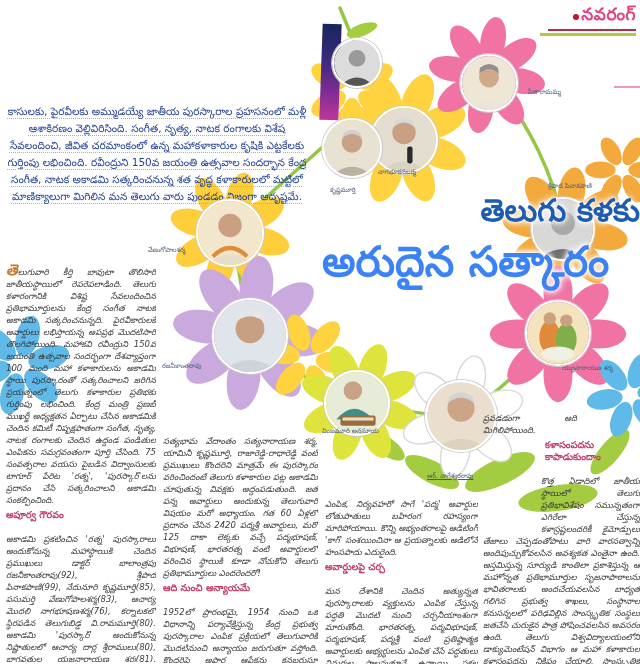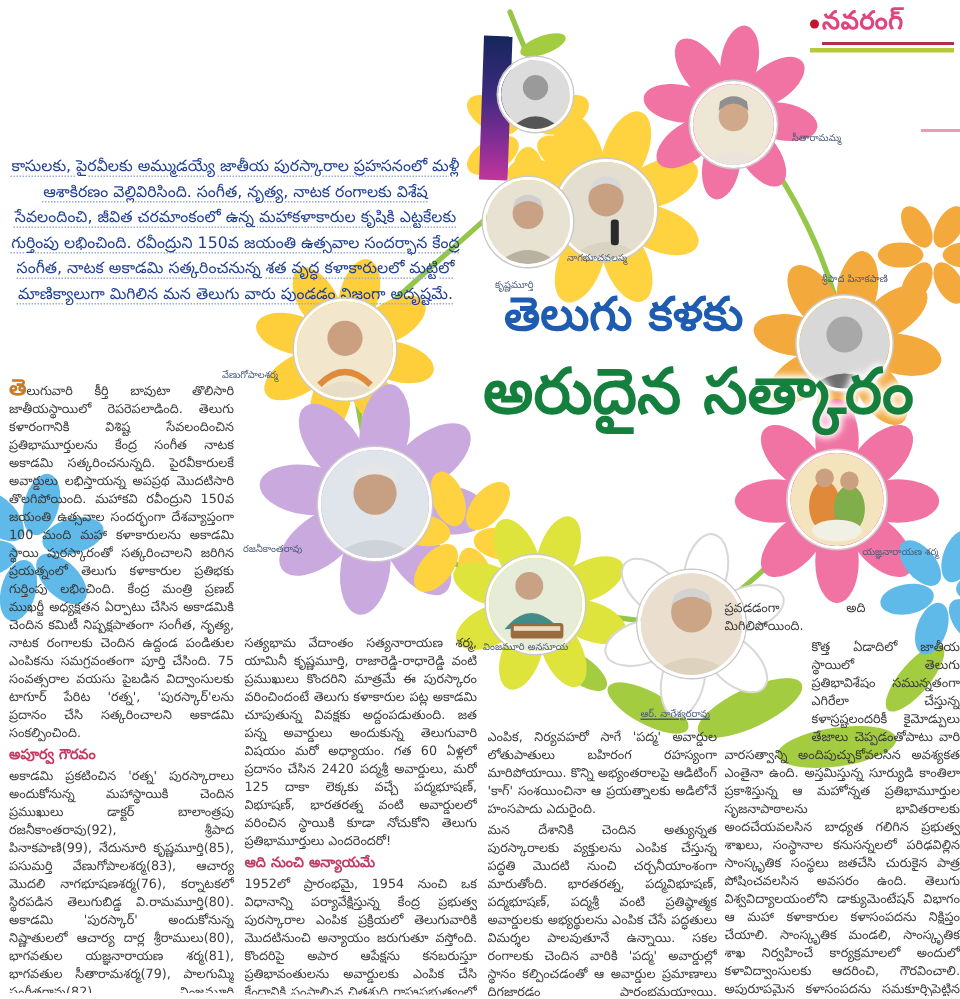--- a/index.html
+++ b/index.html
@@ -1,48 +1,48 @@
 <!DOCTYPE html>
 <html><head>
 <meta charset="utf-8">
 <style>
   html,body{margin:0;padding:0;background:#fff;}
   .page{position:relative;width:640px;height:666px;background:#fff;overflow:hidden;
         font-family:"DejaVu Sans",sans-serif;}
   svg.decor{position:absolute;left:0;top:0;z-index:0;}
   
-  .masthead{position:absolute;right:4px;top:4px;z-index:5;text-align:left;}
+  .masthead{position:absolute;right:4px;top:4px;z-index:5;text-align:right;}
   .masthead .name{font-size:17px;font-weight:bold;color:#e0447e;letter-spacing:.5px;}
   .masthead .dot{display:inline-block;width:6px;height:6px;border-radius:50%;background:#c4132e;margin-right:2px;vertical-align:baseline;}
   .masthead .rule1{height:2px;background:#b23046;margin-top:1px;width:88px;margin-left:auto;}
   .masthead .rule2{height:3px;background:#b6c93b;margin-top:2px;width:96px;margin-left:auto;}
   
   .intro{position:absolute;left:6px;top:92px;width:302px;z-index:3;
          font-size:10.5px;line-height:17px;color:#1e3f94;text-align:center;
          text-decoration:underline dotted #9bb0d0;text-underline-offset:3px;}
   
   .headline{position:absolute;left:322px;top:192px;width:318px;z-index:4;pointer-events:none;}
   .headline .l1{font-size:31px;font-weight:bold;color:#1d5cb0;margin:0 0 4px 14px;
-      text-shadow:0 0 4px #fff,0 0 6px #fff,0 0 8px #fff;}
-  .headline .l2{font-size:42px;font-weight:bold;color:#15803d;margin:0;line-height:1.05;
+      text-shadow:0 0 4px #fff,0 0 6px #fff,0 0 8px #fff;text-align:right;}
+  .headline .l2{font-size:42px;font-weight:bold;color:#3b82f6;margin:0;line-height:1.05;
       text-shadow:0 0 4px #fff,0 0 6px #fff,0 0 8px #fff;}
   
   .photo{position:absolute;border-radius:50%;overflow:hidden;z-index:3;
          border:2.5px solid #fff;box-shadow:0 0 0 1px #c9c9c9;}
   .photo svg{display:block;width:100%;height:100%;}
   .plabel{position:absolute;z-index:4;font-size:6.5px;color:#4a5a7a;white-space:nowrap;}
   
   .ribbon{position:absolute;left:321px;top:24px;width:19px;height:96px;z-index:2;
           background:linear-gradient(180deg,#16265c 0%,#3c2a7e 40%,#7c2d93 70%,#c2359b 100%);
           transform:rotate(2deg);}
   .pinkline{position:absolute;left:614px;top:86px;width:26px;height:2px;background:#ef9ab4;z-index:1;}
   
   .col{position:absolute;z-index:3;font-size:8.5px;line-height:12px;color:#3a3a3a;
        text-align:justify;overflow:hidden;}
-  .col p{margin:0 0 2px 0;}
+  .col p{margin:12px 0 2px 0;font-style:italic;}
   .subhead{font-size:9.5px;font-weight:bold;color:#c43a63;margin:3px 0 2px 0;}
   .dropcap{font-size:15px;font-weight:bold;color:#c77b2a;}
   .cont{margin-left:62px;width:94px;}
   .sub-right{margin-left:62px;width:94px;text-align:left;}
   .leaf-spacer{float:left;width:58px;height:70px;}
 </style>
 </head>
 <body>
 
 <div class="page">
@@ -141,21 +141,21 @@
 
   <div class="photo" style="left:370px;top:106px;width:64px;height:64px;">
     <svg viewBox="0 0 60 60">
         <circle cx="30" cy="30" r="30" fill="#e3ded0"></circle>
         <circle cx="30" cy="23" r="11" fill="#c8a183"></circle>
         <path d="M8,60 Q30,40 52,60 Z" fill="#d9d3c2"></path>
         <rect x="33" y="36" width="5" height="16" rx="2" fill="#2a2a2a"></rect>
         <path d="M20,18 q10,-9 20,0 l-2,-6 q-8,-6 -16,0 Z" fill="#d8d8d8"></path>
       </svg>
   </div>
-  <span class="plabel" style="left:378px;top:168px;">నాగభూచవలస్మ</span>
+  <span class="plabel" style="left:378px;top:168px;">నాగభూకనబర్మ</span>
 
   <div class="photo" style="left:322px;top:118px;width:56px;height:56px;">
     <svg viewBox="0 0 60 60">
         <circle cx="30" cy="30" r="30" fill="#e8e2d2"></circle>
         <circle cx="30" cy="24" r="11" fill="#c9a285"></circle>
         <path d="M8,60 Q30,40 52,60 Z" fill="#b9b2a0"></path>
         <path d="M19,20 q11,-10 22,0 l-2,-6 q-9,-7 -18,0 Z" fill="#cfcfcf"></path>
       </svg>
   </div>
   <span class="plabel" style="left:330px;top:186px;">కృష్ణమూర్తి</span>
@@ -192,21 +192,21 @@
   <div class="photo" style="left:525px;top:300px;width:62px;height:62px;">
     <svg viewBox="0 0 60 60">
         <circle cx="30" cy="30" r="30" fill="#f4e4bd"></circle>
         <ellipse cx="22" cy="34" rx="10" ry="16" fill="#e0893a"></ellipse>
         <ellipse cx="38" cy="36" rx="10" ry="15" fill="#7fae4a"></ellipse>
         <circle cx="22" cy="16" r="6" fill="#caa081"></circle>
         <circle cx="38" cy="18" r="6" fill="#caa081"></circle>
         <ellipse cx="30" cy="50" rx="16" ry="7" fill="#f0f0e4"></ellipse>
       </svg>
   </div>
-  <span class="plabel" style="left:575px;top:364px;">యజ్ఞనారాయణ శర్మ</span>
+  <span class="plabel" style="left:562px;top:364px;">యజ్ఞనారాయణ శర్మ</span>
 
   <div class="photo" style="left:324px;top:370px;width:62px;height:62px;">
     <svg viewBox="0 0 60 60">
         <circle cx="30" cy="30" r="30" fill="#e7ecd8"></circle>
         <circle cx="26" cy="18" r="9" fill="#c9a285"></circle>
         <path d="M10,46 Q26,26 44,44 Z" fill="#3f8e8a"></path>
         <rect x="14" y="42" width="34" height="10" rx="2" fill="#9a6b3f"></rect>
         <rect x="16" y="44" width="30" height="3" fill="#e8dcc2"></rect>
       </svg>
   </div>
@@ -230,23 +230,25 @@
   </div>
 
   <div class="col" style="left:163px;top:423px;width:155px;height:240px;">
     <p>సత్యభామ వేదాంతం సత్యనారాయణ శర్మ, యామినీ కృష్ణమూర్తి, రాజారెడ్డి-రాధారెడ్డి వంటి ప్రముఖులు కొందరిని మాత్రమే ఈ పురస్కారం వరించిందంటే తెలుగు కళాకారుల పట్ల అకాడమి చూపుతున్న వివక్షకు అద్దంపడుతుంది. జత పన్న అవార్డులు అందుకున్న తెలుగువారి విషయం మరో అధ్యాయం. గత 60 ఏళ్లలో ప్రదానం చేసిన 2420 పద్మశ్రీ అవార్డులు, మరో 125 దాకా లెక్కకు వచ్చే పద్మభూషణ్, విభూషణ్, భారతరత్న వంటి అవార్డులలో వరించిన స్థాయికి కూడా నోచుకోని తెలుగు ప్రతిభామూర్తులు ఎందరెందరో!</p>
     <h3 class="subhead">ఆది నుంచి అన్యాయమే</h3>
     <p>1952లో ప్రారంభమై, 1954 నుంచి ఒక విధానాన్ని పర్యావేక్షిస్తున్న కేంద్ర ప్రభుత్వ పురస్కారాల ఎంపిక ప్రక్రియలో తెలుగువారికి మొదటినుంచి అన్యాయం జరుగుతూ వస్తోంది. కొందరిపై అపార ఆపేక్షను కనబరుస్తూ ప్రతిభావంతులను అవార్డులకు ఎంపిక చేసి కేంద్రానికి పంపాల్సిన చిత్తశుద్ధి రాష్ట్రప్రభుత్వంలో కొరవడడంతో తెలుగు కళారంగానికి తీరని అన్యాయం జరుగుతోంది. రాష్ట్రపతి స్వయంగా ప్రదానం చేసే 'పద్మ' పురస్కారాల్లోని రాజకీయాలు, ఆశ్రిత పక్షపాతం జగమెరిగిన సత్యమే. అయితే నిష్పక్షపాతంగా వ్యవహరిస్తామని పేర్కొన్న కేంద్ర సంగీత నాటక అకాడమి, సాహిత్య అకాడమీల వంటి ప్రతి ఏటా ప్రకటించే అవార్డుల్లో సైతం తెలుగు కళాకారులకు అన్యాయం జరగడం దురదృష్టం. రాష్ట్రస్థాయిలో అకాడమి లేకపోవడంతో కళాకారుల ప్రతిభను మదింపు చేసి ప్రోత్సహించే వ్యవస్థ కొరవడడం తెలుగువారి దురదృష్టం. కేంద్ర హోంశాఖ వారి</p>
   </div>
 
   <div class="col" style="left:325px;top:486px;width:153px;height:178px;">
     <p>ఎంపిక, నిర్యవహరో సాగే 'పద్మ' అవార్డుల లోతుపాతులు బహిరంగ రహస్యంగా మారిపోయాయి. కొన్ని అభ్యంతరాలపై ఆడిటింగ్ 'కాగ్' సంశయించినా ఆ ప్రయత్నాలకు అడిలోనే హంసపాదు ఎదురైంది.</p>
+    <h3 class="subhead">అవార్డులపై చర్చ</h3>
     <p>మన దేశానికి చెందిన అత్యున్నత పురస్కారాలకు వ్యక్తులను ఎంపిక చేస్తున్న పద్ధతి మొదటి నుంచి చర్చనీయాంశంగా మారుతోంది. భారతరత్న, పద్మవిభూషణ్, పద్మభూషణ్, పద్మశ్రీ వంటి ప్రతిష్ఠాత్మక అవార్డులకు అభ్యర్థులను ఎంపిక చేసే పద్ధతులు విమర్శల పాలవుతూనే ఉన్నాయి. సకల రంగాలకు చెందిన వారికి 'పద్మ' అవార్డుల్లో స్థానం కల్పించడంతో ఆ అవార్డుల ప్రమాణాలు దిగజారడం ప్రారంభమయ్యాయి. వాణిజ్యవేత్తలు, ప్రభుత్వ అధికారులు, కళారంగాలకు చెందిన వారికి ఈ అవార్డుల్లో చోటు దక్కడంతో సినిమారంగం అగ్రభాగం దక్కించుకుంది. చిత్తూరు నాగయ్యతో మొదలైన 'పద్మ' పురస్కారాలు క్రమంగా ఏ యేటికాయేడు కమ్మబారుగా, ఆనవాయితీగా మారిపోయింది. అసలు సిసలు కళాకారులు మరుగునపడిపోయి పైరవీకారుల</p>
   </div>
 
   <div class="col" style="left:483px;top:400px;width:157px;height:264px;">
     <p class="cont">ప్రవడడంగా అది మిగిలిపోయింది.</p>
+    <h3 class="subhead sub-right">కళాసంపదను కాపాడుకుందాం</h3>
     <div class="leaf-spacer"></div>
     <p>కొత్త ఏడాదిలో జాతీయ స్థాయిలో తెలుగు ప్రతిభావిశేషం సమున్నతంగా ఎగిరేలా చేస్తున్న కళాస్రష్టలందరికీ కైమోడ్పులు తేజాలు చెప్పడంతోపాటు వారి వారసత్వాన్ని అందిపుచ్చుకోవలసిన అవశ్యకత ఎంతైనా ఉంది. అస్తమిస్తున్న సూర్యుడి కాంతిలా ప్రకాశిస్తున్న ఆ మహోన్నత ప్రతిభామూర్తుల సృజనాపాఠాలను భావితరాలకు అందచేయవలసిన బాధ్యత గలిగిన ప్రభుత్వ శాఖలు, సంస్థానాల కనుసన్నలలో పరిఢవిల్లిన సాంస్కృతిక సంస్థలు జతచేసి చురుకైన పాత్ర పోషించవలసిన అవసరం ఉంది. తెలుగు విశ్వవిద్యాలయంలోని డాక్యుమెంటేషన్ విభాగం ఆ మహా కళాకారుల కళాసంపదను నిక్షిప్తం చేయాలి. సాంస్కృతిక మండలి, సాంస్కృతిక శాఖ నిర్వహించే కార్యక్రమాలలో అందులో కళావిద్వాంసులకు ఆదరించి, గౌరవించాలి. అపురూపమైన కళాసంపదను సమకూర్చిపెట్టిన ఆ తరం పెద్దలను పలకరిస్తే వారు తాము సంపాదించిన ఈ అమూల్య సాహితీ, సాంస్కృతిక భాండాగారాన్ని ధారాదత్తం చేయడానికి సిద్ధమని తెలుపుతున్నారు. మరి ఆ అపురూప సంపదను స్వీకరించి, భావి తరాల కోసం భద్రం చేసే బాధ్యతను ప్రభుత్వ శాఖలు ఏ మేరకు నిర్వహిస్తాయో వేచి చూడాలి.</p>
 
   </div>
 
 </div>
 
 </body></html>

